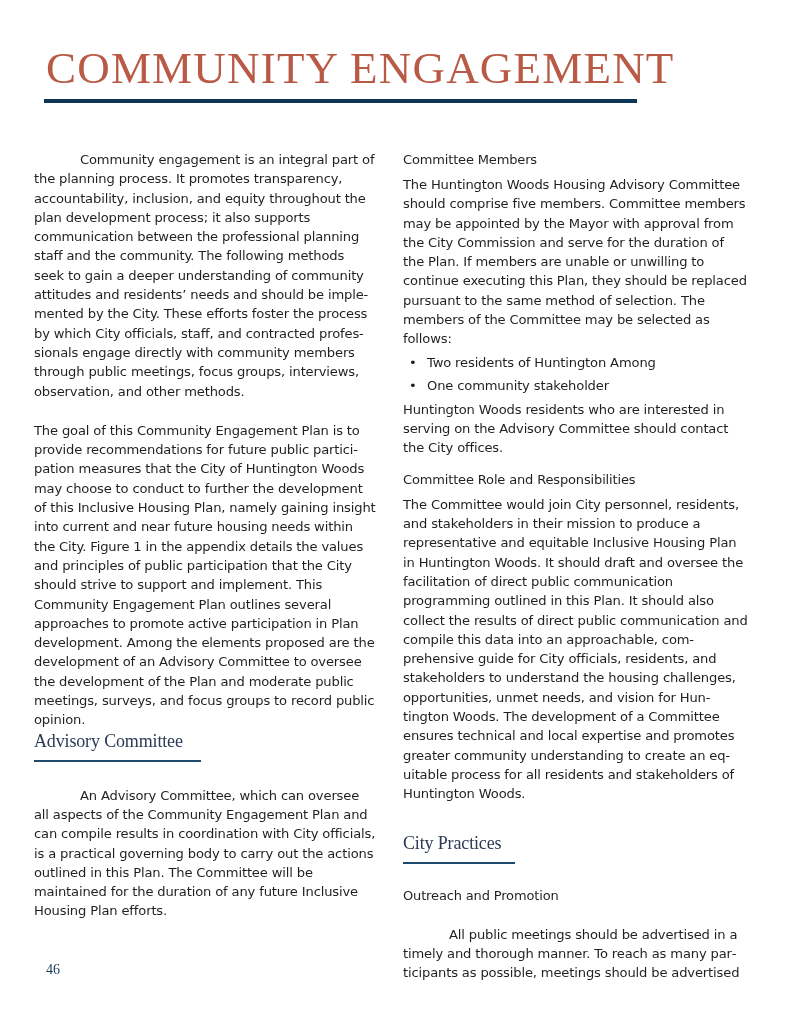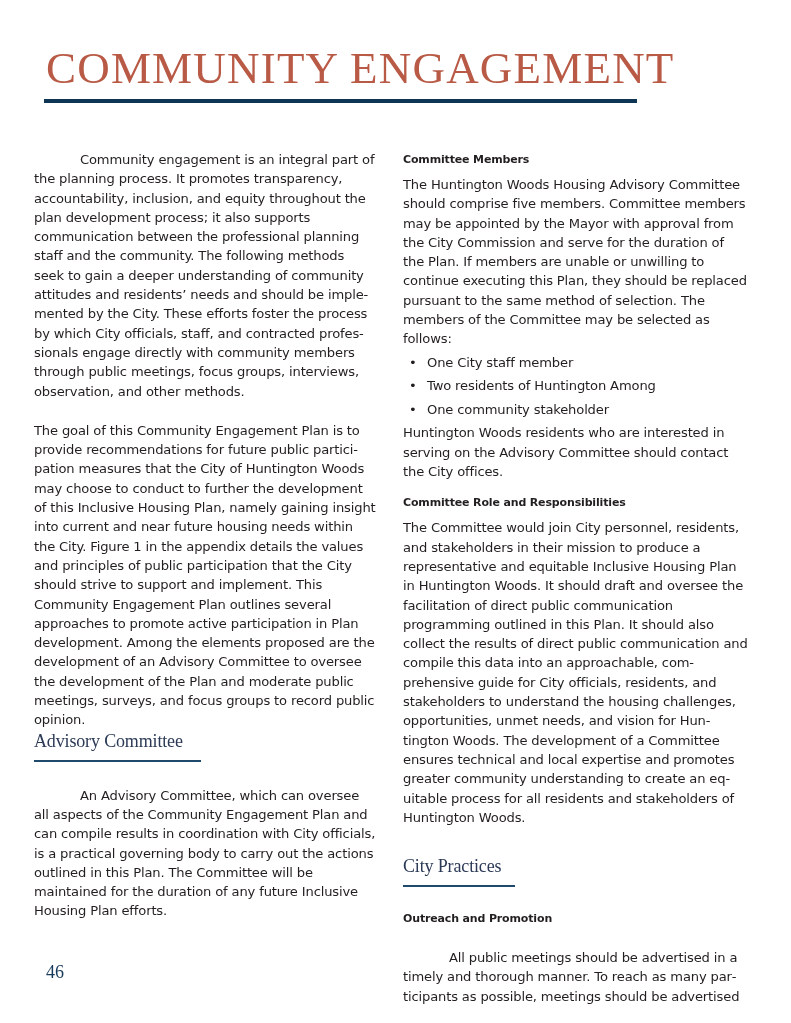--- a/index.html
+++ b/index.html
@@ -11,26 +11,26 @@
   .title-rule { position: absolute; left: 44px; top: 99px; width: 593px; height: 4px; background: #0f3555; }
   .col { position: absolute; font-size: 13.1px; line-height: 19.3px; letter-spacing: -0.15px; }
   .col-left { left: 34px; top: 150px; width: 342px; }
   .col-right { left: 403px; top: 150px; width: 345px; }
   p { margin: 0; }
   .indent { text-indent: 46px; }
   .gap-lg { margin-top: 19px; }
   .section-head { font-family: "Liberation Serif", serif; font-weight: normal; color: #2c3a56;
      font-size: 18px; margin: 0; line-height: 22px; }
   .section-rule { height: 2px; background: #1f4a6b; }
-  .sub-head { font-weight: bold; font-size: 11px; margin: 0 0 6px 0; line-height: 19px; }
+  .sub-head { font-weight: normal; font-size: 13px; margin: 0 0 6px 0; line-height: 19px; }
   ul.bullets { list-style: none; margin: 4px 0 4px 0; padding: 0; }
   ul.bullets li { position: relative; padding-left: 24px; margin-bottom: 4.6px; line-height: 19px; }
   ul.bullets li::before { content: "\2022"; position: absolute; left: 6px; top: 0; }
   .page-number { position: absolute; left: 46px; top: 962px; font-family: "Liberation Serif", serif;
-    font-size: 18px; color: #163a5a; font-weight: normal; }
+    font-size: 14px; color: #163a5a; font-weight: normal; }
 </style>
 </head>
 <body>
 
 <h1 class="page-title">COMMUNITY ENGAGEMENT</h1>
 <div class="title-rule"></div>
 
 <div class="col col-left">
   <p class="indent">Community engagement is an integral part of the planning process. It promotes transparency, accountability, inclusion, and equity throughout the plan development process; it also supports communication between the professional planning staff and the community. The following methods seek to gain a deeper understanding of community attitudes and residents’ needs and should be imple­mented by the City. These efforts foster the process by which City officials, staff, and contracted profes­sionals engage directly with community members through public meetings, focus groups, interviews, observation, and other methods.</p>
   <p class="gap-lg" style="margin-top:20px">The goal of this Community Engagement Plan is to provide recommendations for future public partici­pation measures that the City of Huntington Woods may choose to conduct to further the develop­ment of this Inclusive Housing Plan, namely gaining insight into current and near future housing needs within the City. Figure 1 in the appendix details the values and principles of public participation that the City should strive to support and implement. This Community Engagement Plan outlines sever­al approaches to promote active participation in Plan development. Among the elements proposed are the development of an Advisory Committee to oversee the development of the Plan and moder­ate public meetings, surveys, and focus groups to record public opinion.</p>
@@ -40,21 +40,20 @@
     <div class="section-rule" style="width:167px; margin-top:8px;"></div>
     <p class="indent" style="margin-top:24px;">An Advisory Committee, which can oversee all aspects of the Community Engagement Plan and can compile results in coordination with City offi­cials, is a practical governing body to carry out the actions outlined in this Plan. The Committee will be maintained for the duration of any future Inclusive Housing Plan efforts.</p>
   </div>
 </div>
 
 <div class="col col-right">
   <div>
     <h3 class="sub-head">Committee Members</h3>
     <p>The Huntington Woods Housing Advisory Com­mittee should comprise five members. Committee members may be appointed by the Mayor with approval from the City Commission and serve for the duration of the Plan. If members are unable or unwilling to continue executing this Plan, they should be replaced pursuant to the same method of selection. The members of the Committee may be selected as follows:</p>
     <ul class="bullets">
-      <li>One City staff member</li>
       <li>Two residents of Huntington Among</li>
       <li>One community stakeholder</li>
     </ul>
     <p>Huntington Woods residents who are interested in serving on the Advisory Committee should contact the City offices.</p>
   </div>
 
   <div style="margin-top:12px;">
     <h3 class="sub-head">Committee Role and Responsibilities</h3>
     <p>The Committee would join City personnel, resi­dents, and stakeholders in their mission to produce a representative and equitable Inclusive Housing Plan in Huntington Woods. It should draft and over­see the facilitation of direct public communication programming outlined in this Plan. It should also collect the results of direct public communication and compile this data into an approachable, com­prehensive guide for City officials, residents, and stakeholders to understand the housing challenges, opportunities, unmet needs, and vision for Hun­tington Woods. The development of a Committee ensures technical and local expertise and promotes greater community understanding to create an eq­uitable process for all residents and stakeholders of Huntington Woods.</p>
   </div>

